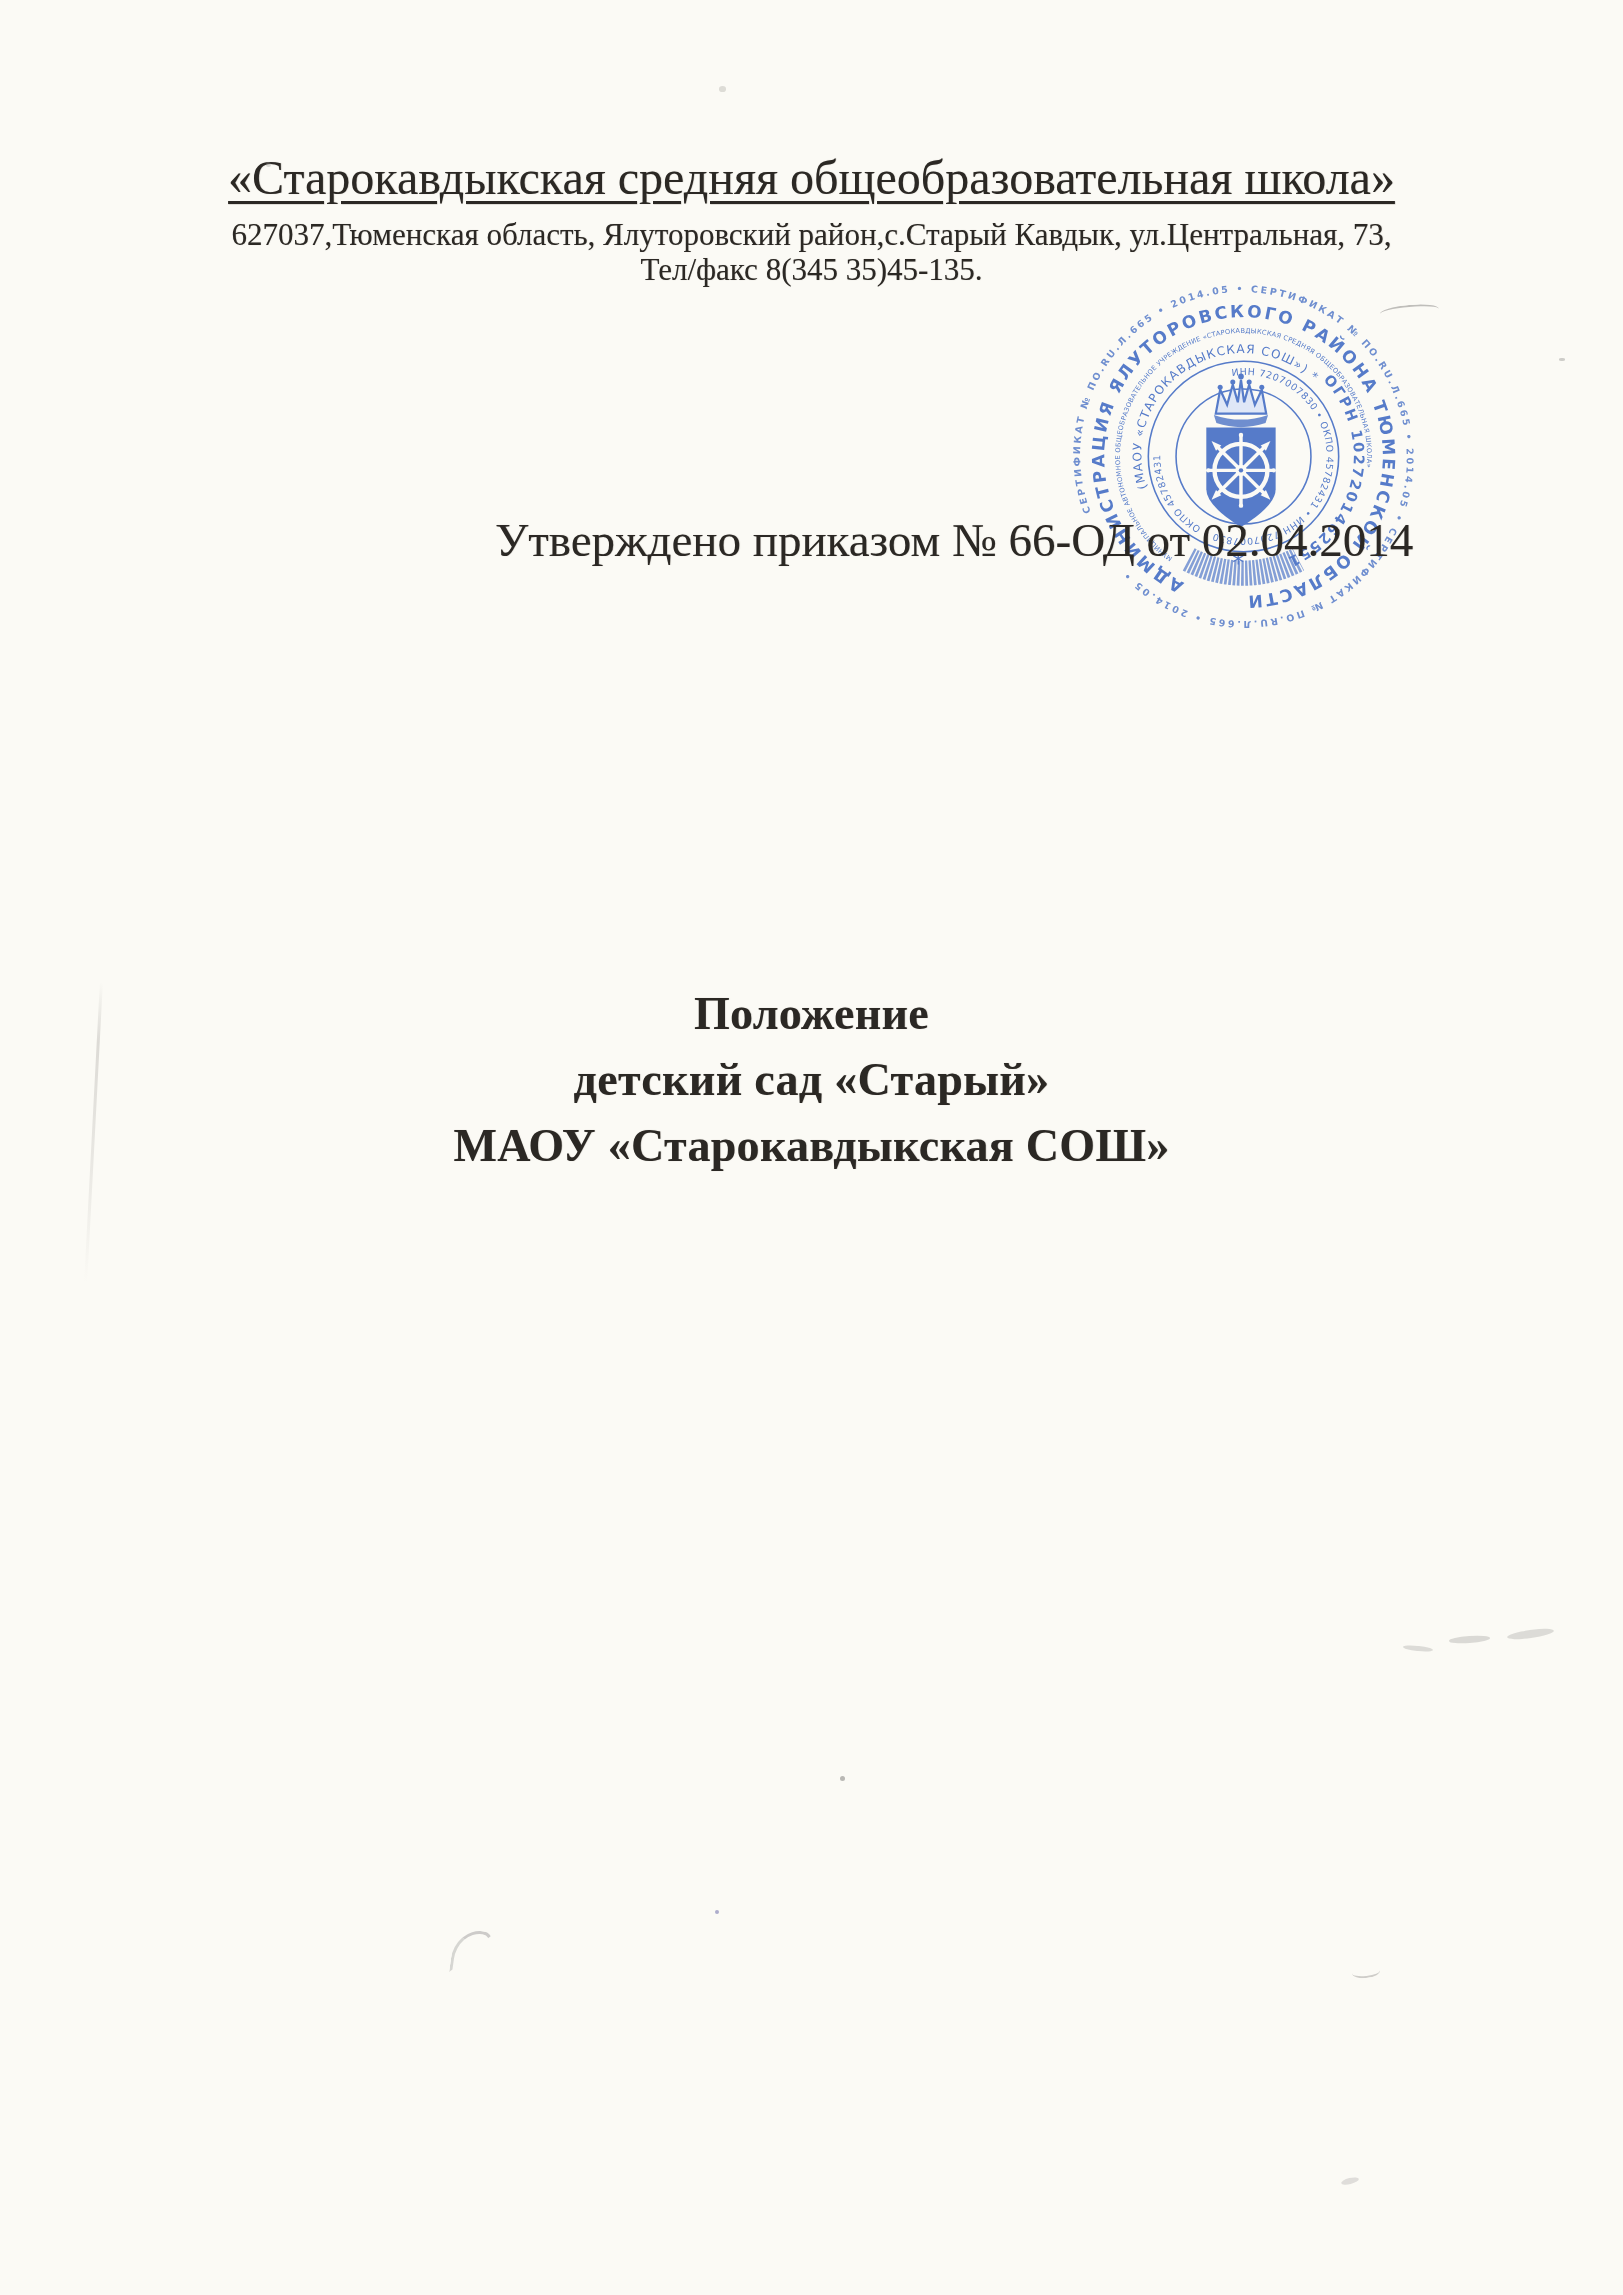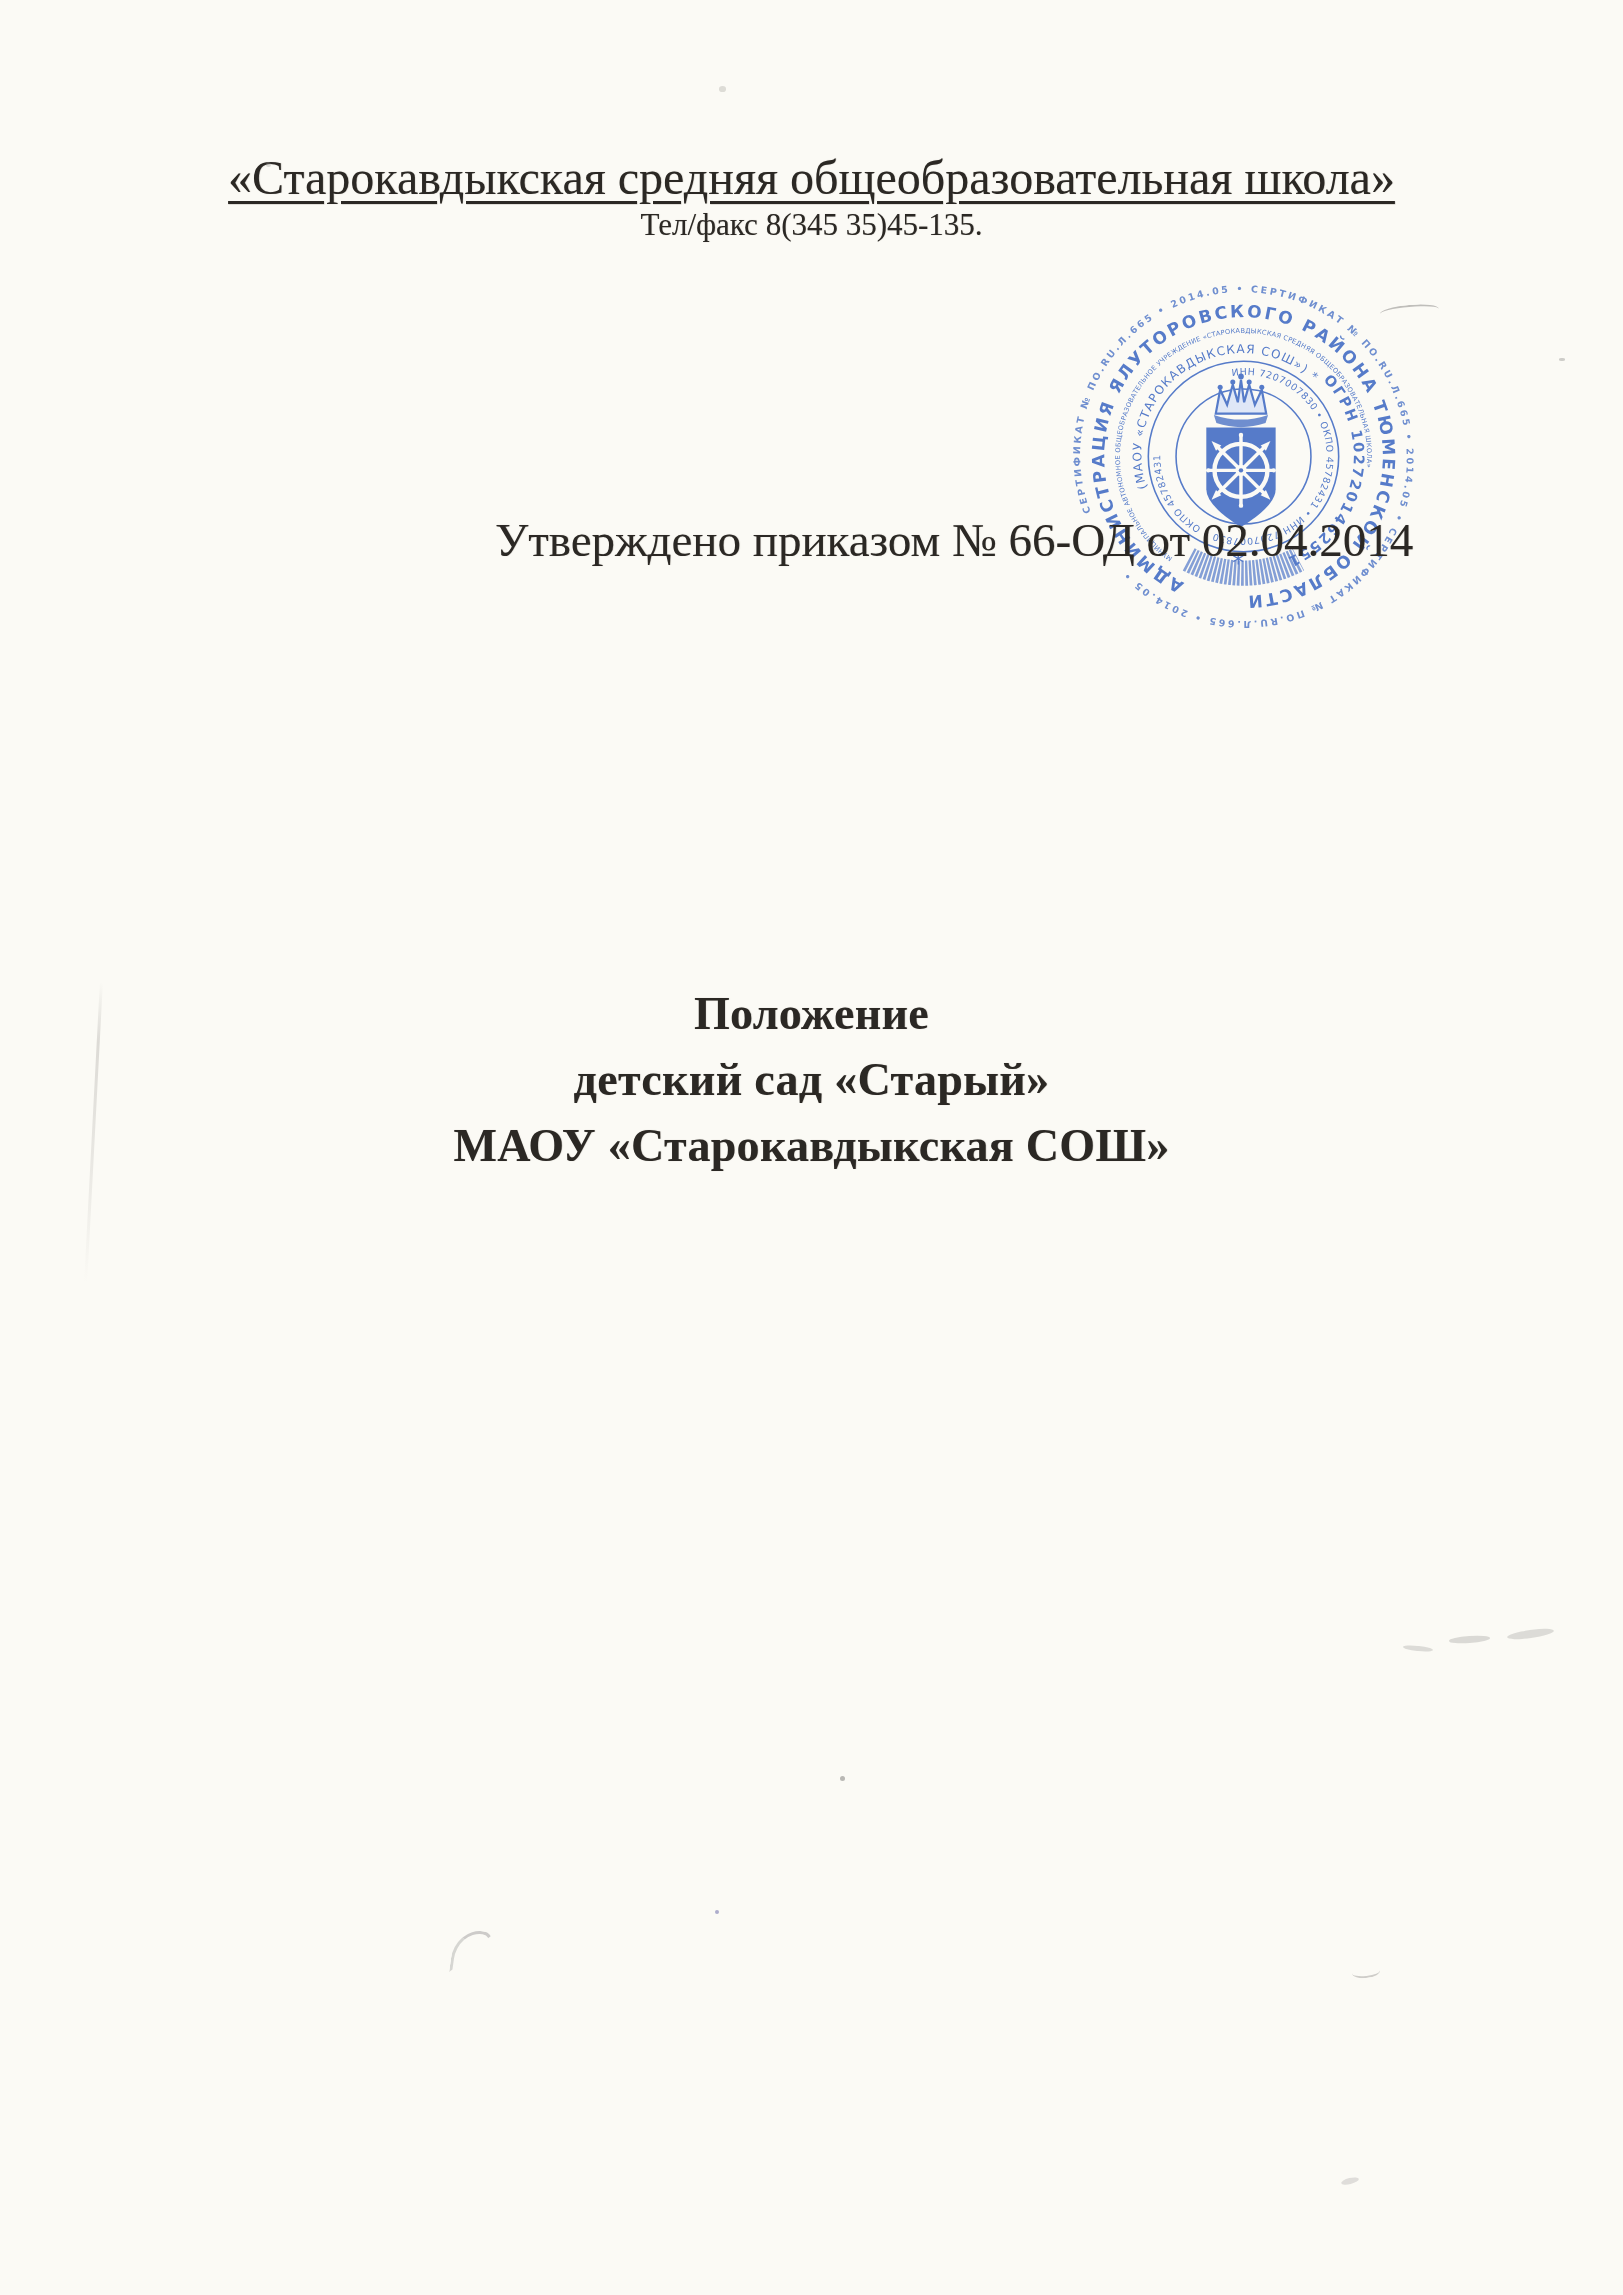--- a/index.html
+++ b/index.html
@@ -75,20 +75,21 @@
   .ring-inn{ font-size:15px; letter-spacing:1px; }
   .stamp-star{ font-size:38px; }
 </style>
 </head>
 <body>
 
 <div class="page">
 
   <div class="header doc-text">
     <div class="school-name">«Старокавдыкская средняя общеобразовательная школа»</div>
+    <div class="address">627037,Тюменская область, Ялуторовский район,с.Старый Кавдык, ул.Центральная, 73,</div>
     <div class="phone">Тел/факс 8(345 35)45-135.</div>
   </div>
 
   <svg class="stamp" viewBox="0 0 560 560" aria-hidden="true">
     <defs>
       <path id="pathEdge" d="M 37.6 368.3 A 258 258 0 1 1 522.4 191.7 A 258 258 0 1 1 37.6 368.3"></path>
       <path id="pathDistrict" d="M 186.6 480.3 A 221 221 0 1 1 373.4 79.7 A 221 221 0 1 1 186.6 480.3"></path>
       <path id="pathOrg" d="M 167.6 440.6 A 196 196 0 1 1 392.4 119.4 A 196 196 0 1 1 167.6 440.6"></path>
       <path id="pathShort" d="M 126.9 329.7 A 161 161 0 1 1 433.1 230.3 A 161 161 0 1 1 126.9 329.7"></path>
       <path id="pathOgrn" d="M 405.9 158.4 A 175 175 0 1 1 154.1 401.6 A 175 175 0 1 1 405.9 158.4"></path>

